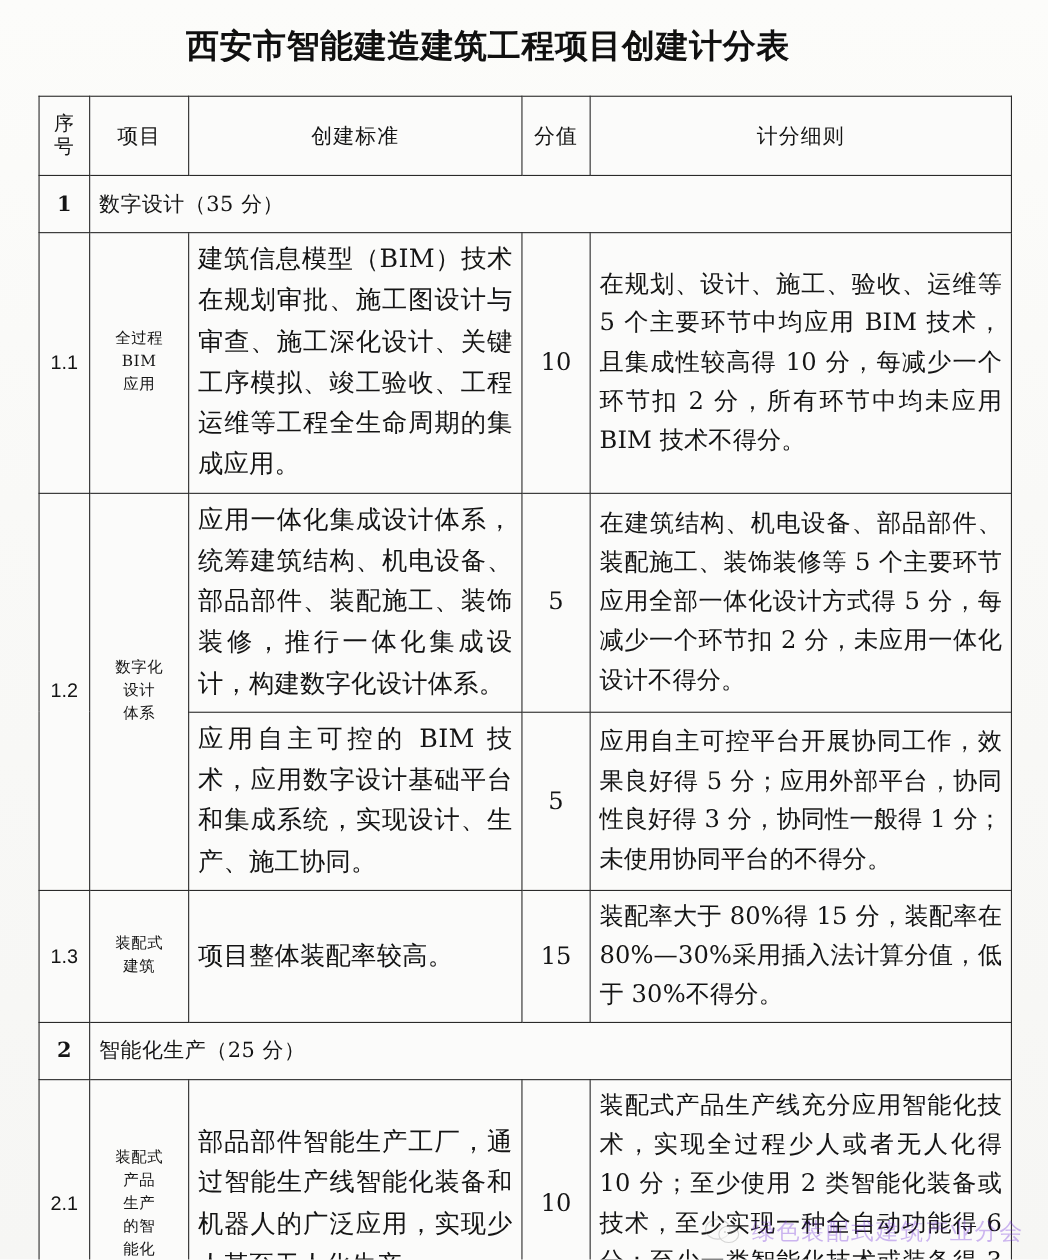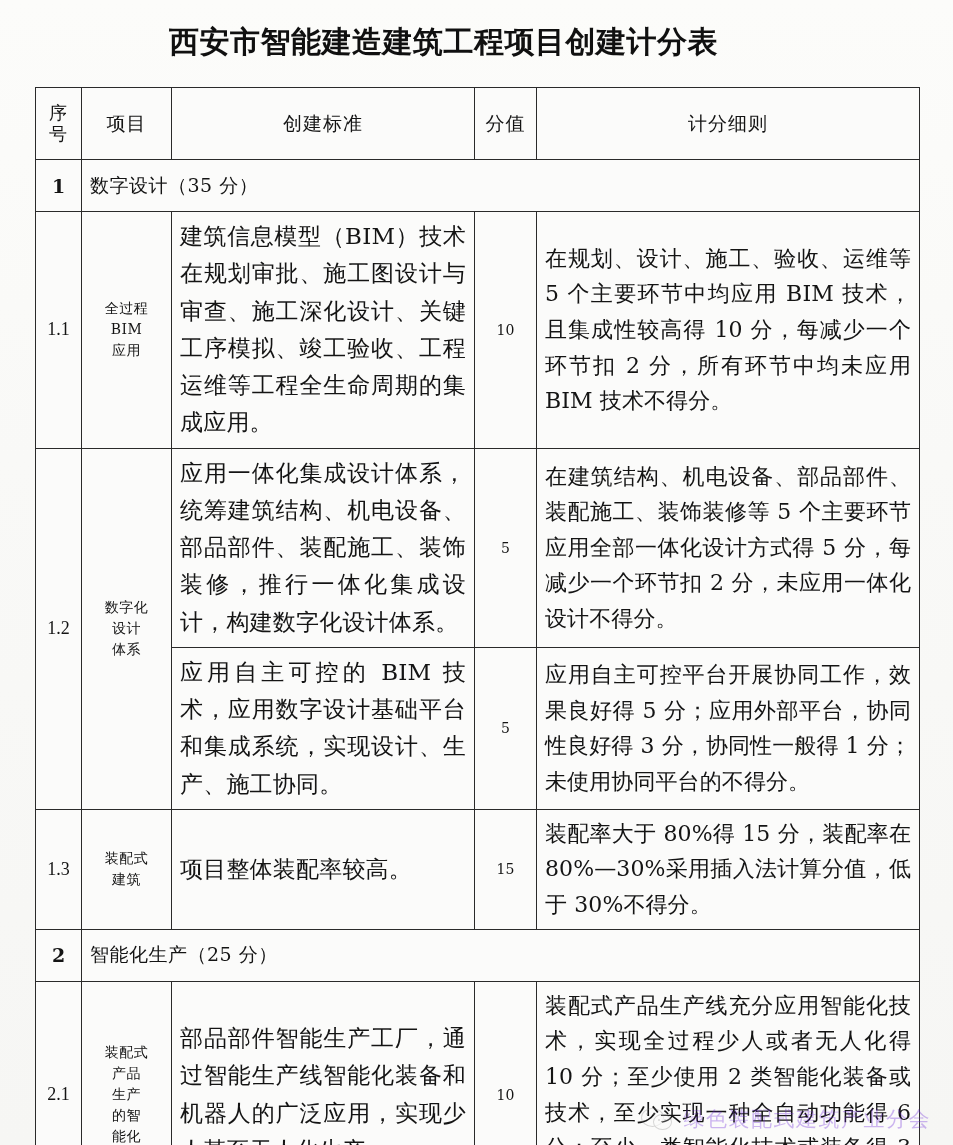--- a/index.html
+++ b/index.html
@@ -97,41 +97,41 @@
   }
   .section-label {
     font-size: 19px;
     padding-left: 14px;
     letter-spacing: 0.5px;
   }
 
   .seq-cell {
     text-align: center;
     font-size: 18px;
-    font-family: Liberation Serif, serif;
+    font-family: Liberation Sans, sans-serif;
   }
 
   .item-cell {
     text-align: center;
     font-size: 14px;
     line-height: 1.5;
     letter-spacing: 0.5px;
   }
 
   .std-cell {
     font-size: 23px;
     line-height: 1.62;
     text-align: justify;
     text-align-last: left;
     letter-spacing: 0.2px;
   }
 
   .score-cell {
     text-align: center;
-    font-size: 14px;
+    font-size: 22px;
   }
 
   .rule-cell {
     font-size: 22px;
     line-height: 1.62;
     text-align: justify;
     text-align-last: left;
     letter-spacing: 0.1px;
   }
 

